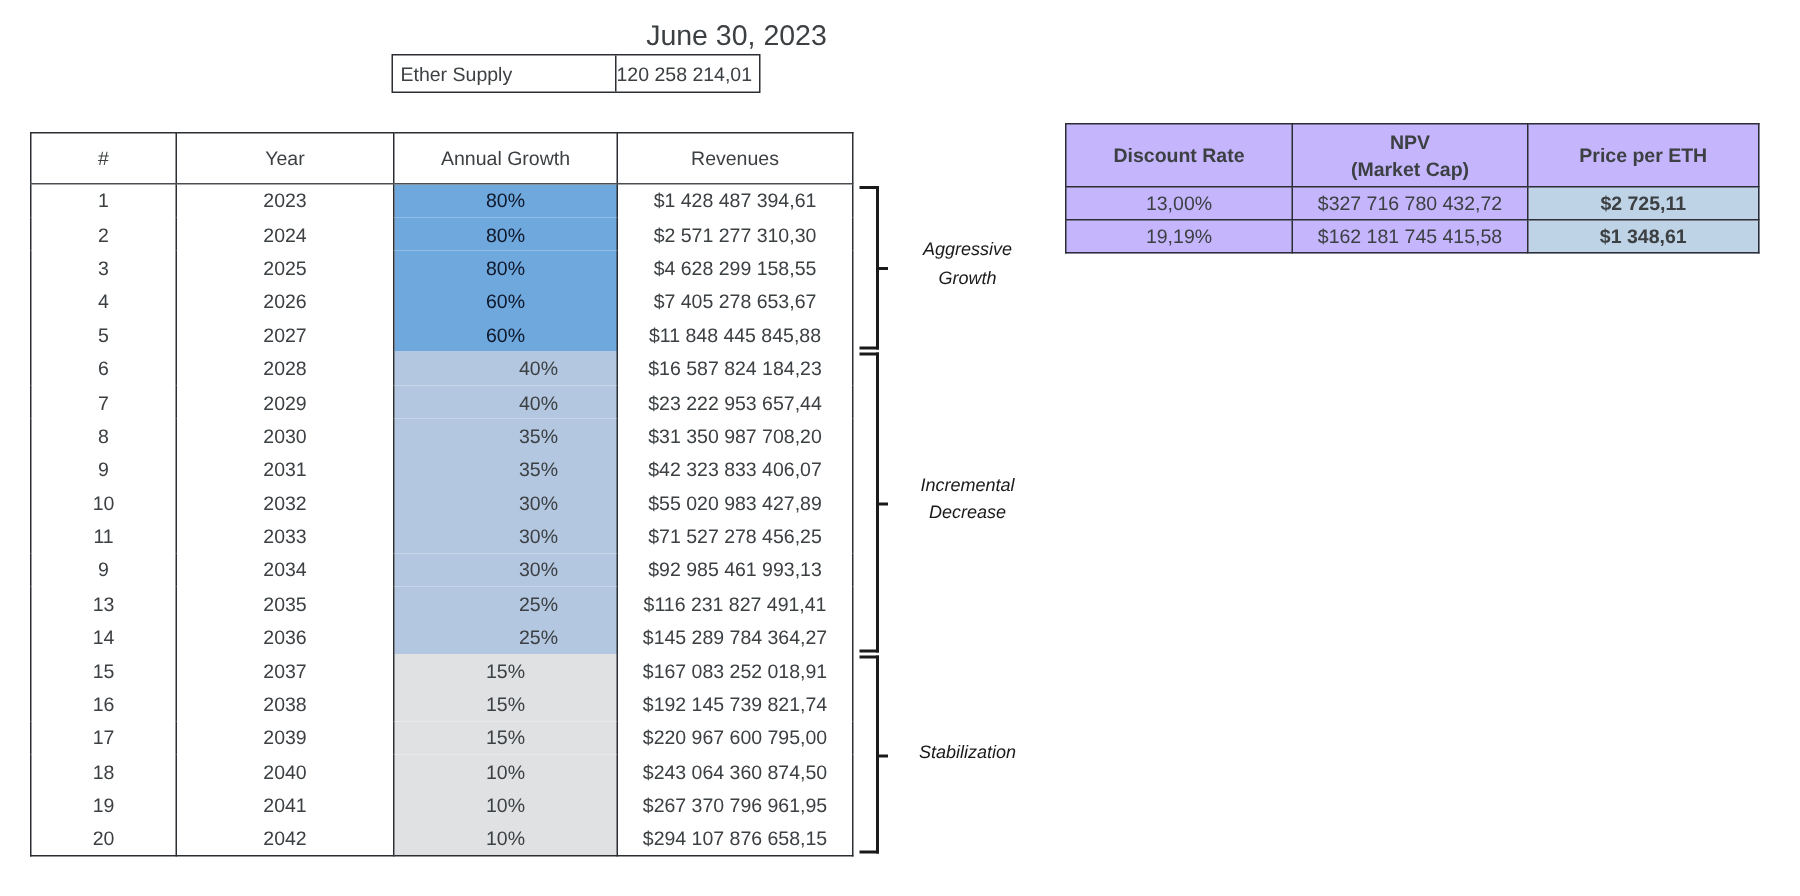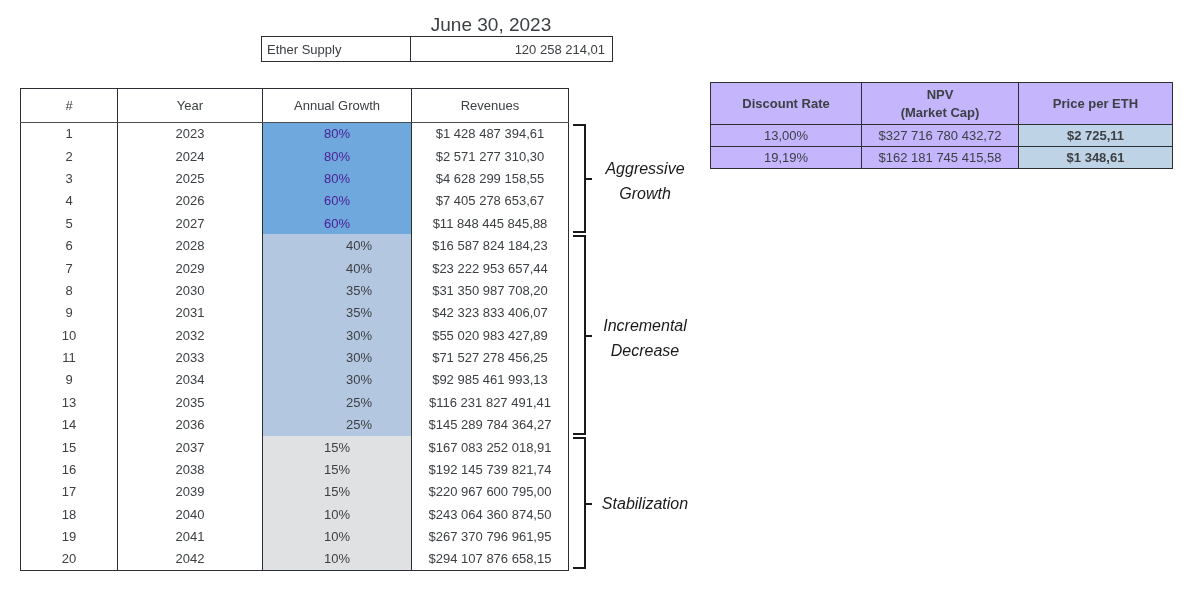--- a/index.html
+++ b/index.html
@@ -20,21 +20,21 @@
     text-align: center;
     font-size: 19px;
     color: #3c4043;
     white-space: nowrap;
   }
 
   
   .supply-box {
     position: absolute;
     left: 261px; top: 36px;
-    width: 352px; height: 26px;
+    width: 246px; height: 26px;
     display: flex;
     border: 1.6px solid #2b2f33;
     background: #fff;
   }
   .supply-label {
     flex: 0 0 149px;
     display: flex; align-items: center;
     padding-left: 5px;
     font-size: 13px;
     border-right: 1.6px solid #2b2f33;
@@ -74,21 +74,21 @@
   .proj-table thead th {
     height: 34px;
     border-top: 1.4px solid #2b2f33;
     border-bottom: 1.4px solid #4a4e52;
     font-weight: normal;
     vertical-align: middle;
   }
   .proj-table tbody td { height: 22.4px; vertical-align: middle; }
   .proj-table tbody tr:last-child td { border-bottom: 1.4px solid #2b2f33; }
 
-  td.g-aggressive  { background: #6fa8dc; color: #4c1d95; }
+  td.g-aggressive  { background: #6fa8dc; color: #0f172a; }
   td.g-incremental { background: #b4c7e0; color: #3c4043; padding-left: 44px; }
   td.g-stable      { background: #e0e1e3; color: #3c4043; }
 
   
   .brace {
     position: absolute;
     left: 573px;
     width: 13px;
     border: 2.2px solid #1a1a1a;
     border-left: none;
@@ -100,21 +100,21 @@
     top: 50%;
     width: 8px;
     height: 0;
     border-top: 2.2px solid #1a1a1a;
   }
   .phase-label {
     position: absolute;
     left: 589px;
     width: 112px;
     text-align: center;
-    font-size: 16px;
+    font-size: 12px;
     font-style: italic;
     color: #1a1a1a;
     line-height: 1.55;
   }
 
   
   .npv-table {
     position: absolute;
     left: 710px; top: 82px;
     width: 462px;

